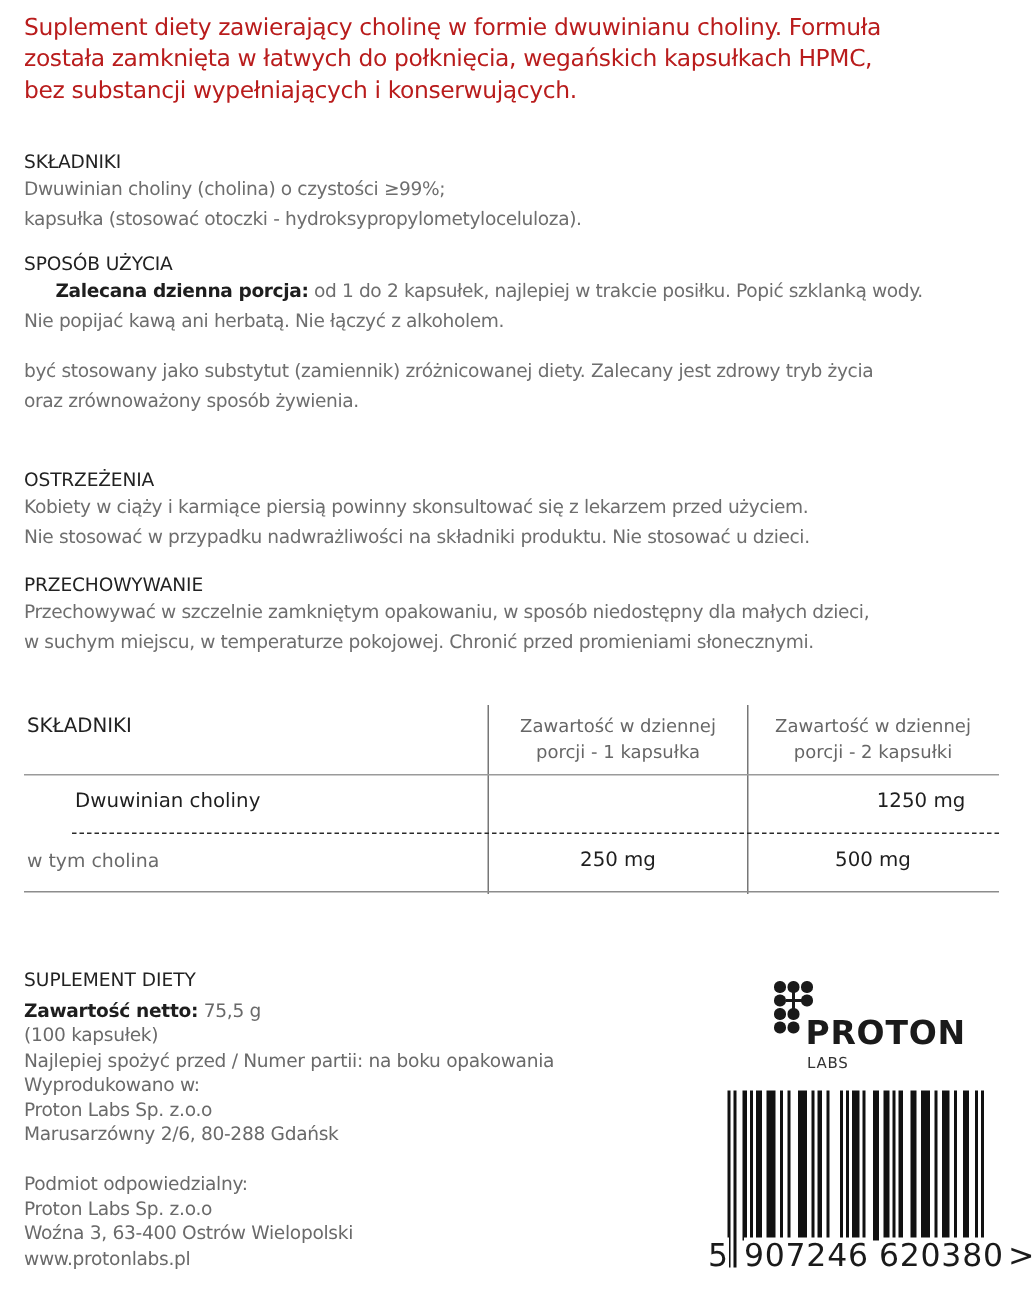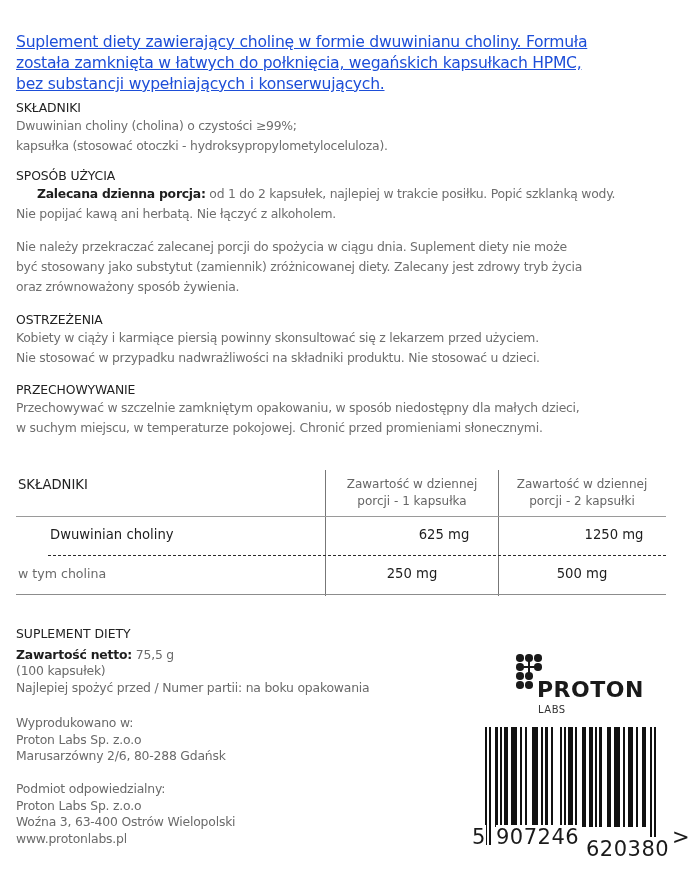--- a/index.html
+++ b/index.html
@@ -2,22 +2,22 @@
 <html><head>
 <meta charset="utf-8">
 <style>
   html, body { margin: 0; padding: 0; background: #ffffff; }
   body {
     width: 689px; height: 876px; position: relative; overflow: hidden;
     font-family: "DejaVu Sans", sans-serif; color: #1c1c1c;
   }
   .abs { position: absolute; }
   .intro {
-    left: 16px; top: 32px; width: 670px;
-    font-size: 15.6px; line-height: 21px; color: #1d4ed8; letter-spacing: -0.25px; text-decoration: underline;
+    left: 16px; top: 8px; width: 670px;
+    font-size: 15.6px; line-height: 21px; color: #b91c1c; letter-spacing: -0.25px;
   }
   .intro div { white-space: nowrap; }
   .sec-head {
     font-size: 12.4px; color: #222; letter-spacing: -0.1px; line-height: 17px;
   }
   .body-line {
     font-size: 12.4px; color: #6e6e6e; line-height: 20px; white-space: nowrap; letter-spacing: -0.25px;
   }
   .body-line b { color: #1e1e1e; font-weight: bold; margin-left: 21px; }
   .block { left: 16px; width: 670px; }
@@ -70,21 +70,20 @@
   <div class="body-line">Dwuwinian choliny (cholina) o czystości ≥99%;</div>
   <div class="body-line">kapsułka (stosować otoczki - hydroksypropylometyloceluloza).</div>
 </div>
 
 <div class="abs block" style="top:167px;">
   <div class="sec-head">SPOSÓB UŻYCIA</div>
   <div class="body-line"><b>Zalecana dzienna porcja:</b><span> od 1 do 2 kapsułek, najlepiej w trakcie posiłku. Popić szklanką wody.</span></div>
   <div class="body-line">Nie popijać kawą ani herbatą. Nie łączyć z alkoholem.</div>
 </div>
 <div class="abs block" style="top:237px;">
-  <div class="body-line">Nie należy przekraczać zalecanej porcji do spożycia w ciągu dnia. Suplement diety nie może</div>
   <div class="body-line">być stosowany jako substytut (zamiennik) zróżnicowanej diety. Zalecany jest zdrowy tryb życia</div>
   <div class="body-line">oraz zrównoważony sposób żywienia.</div>
 </div>
 
 <div class="abs block" style="top:311px;">
   <div class="sec-head">OSTRZEŻENIA</div>
   <div class="body-line">Kobiety w ciąży i karmiące piersią powinny skonsultować się z lekarzem przed użyciem.</div>
   <div class="body-line">Nie stosować w przypadku nadwrażliwości na składniki produktu. Nie stosować u dzieci.</div>
 </div>
 
@@ -103,31 +102,30 @@
       <div>Zawartość w dziennej</div>
       <div>porcji - 1 kapsułka</div>
     </div>
     <div class="c2">
       <div>Zawartość w dziennej</div>
       <div>porcji - 2 kapsułki</div>
     </div>
   </div>
   <div class="row r1">
     <div class="c0">Dwuwinian choliny</div>
-    <div class="c1">625 mg</div>
     <div class="c2">1250 mg</div>
   </div>
   <div class="row r2">
     <div class="c0">w tym cholina</div>
     <div class="c1">250 mg</div>
     <div class="c2">500 mg</div>
   </div>
 </div>
 
-<div class="abs block" style="top:626px; width:420px;">
+<div class="abs block" style="top:645px; width:420px;">
   <div class="foot-head">SUPLEMENT DIETY</div>
   <div class="foot-line" style="margin-top:4px;"><b>Zawartość netto:</b><span> 75,5 g</span></div>
   <div class="foot-line">(100 kapsułek)</div>
   <div class="foot-line">Najlepiej spożyć przed / Numer partii: na boku opakowania</div>
 </div>
 
 <div class="abs block" style="top:715px; width:420px;">
   <div class="foot-line">Wyprodukowano w:</div>
   <div class="foot-line">Proton Labs Sp. z.o.o</div>
   <div class="foot-line">Marusarzówny 2/6, 80-288 Gdańsk</div>
@@ -184,15 +182,15 @@
   <div class="bar" style="left:138px; width:2px; height:100px;"></div>
   <div class="bar" style="left:143px; width:5px; height:100px;"></div>
   <div class="bar" style="left:151px; width:2px; height:100px;"></div>
   <div class="bar" style="left:157px; width:4px; height:100px;"></div>
   <div class="bar" style="left:165px; width:2px; height:118px;"></div>
   <div class="bar" style="left:169px; width:2px; height:118px;"></div>
 </div>
 <div class="abs barcode-digits">
   <span class="bd" style="left:0px; top:0;">5</span>
   <span class="bd" style="left:24px; top:0;">907246</span>
-  <span class="bd" style="left:114px; top:12px;">620380</span>
+  <span class="bd" style="left:114px; top:0;">620380</span>
   <span class="bd" style="left:200px; top:0;">&gt;</span>
 </div>
 
 </body></html>

